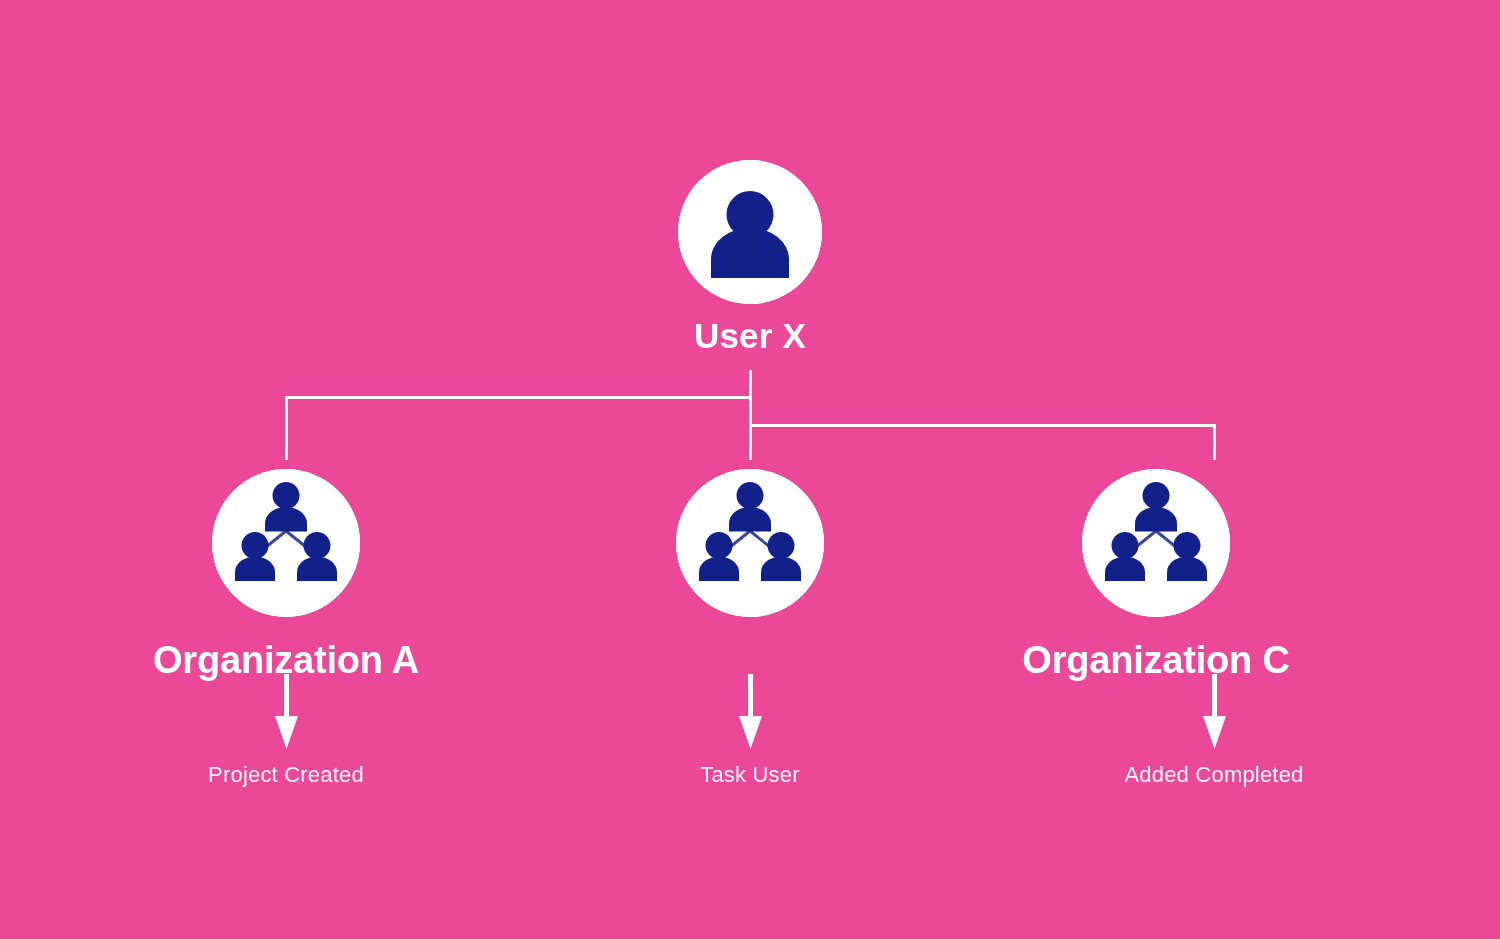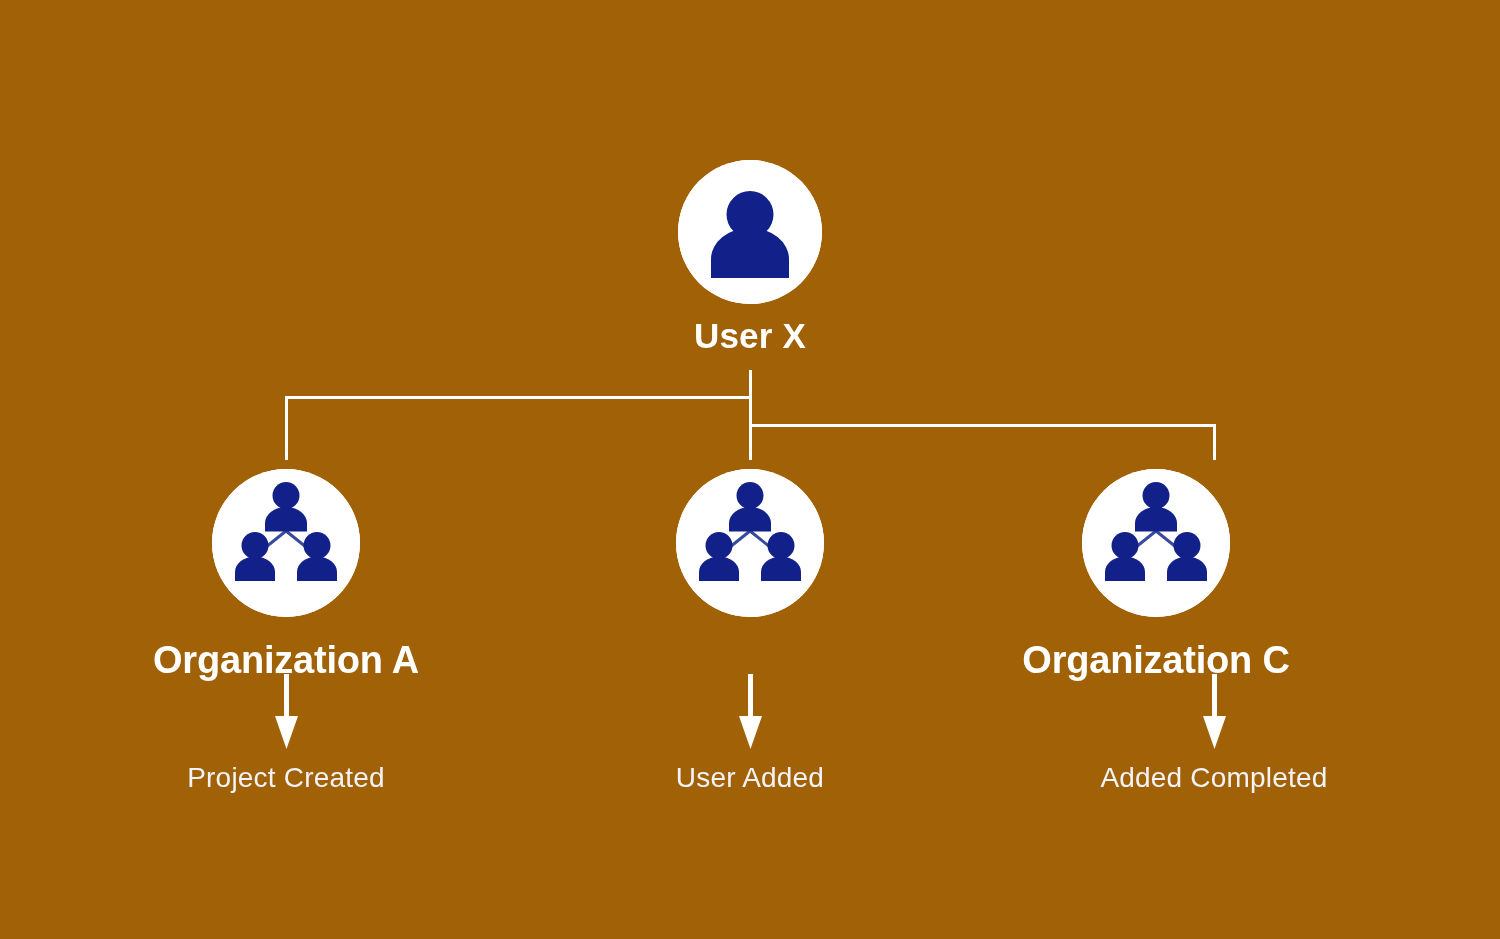--- a/index.html
+++ b/index.html
@@ -85,34 +85,34 @@
     line-height: 1.05;
     white-space: nowrap;
   }
 
   
   .event-label {
     position: absolute;
     width: 400px;
     top: 762px;
     color: #f2f3f8;
-    font-size: 28px;
+    font-size: 22px;
     font-weight: 400;
     letter-spacing: 0.2px;
     text-align: center;
     white-space: nowrap;
   }
   #event-label-0 { left: 86px; }
   #event-label-1 { left: 550px; }
   #event-label-2 { left: 1014px; }
 </style>
 </head>
 <body style="background: rgb(18, 32, 137);">
 
-<div id="diagram-root" style="background: #a16207;">
+<div id="diagram-root" style="background: #ec4899;">
 
   <svg id="connector-layer" viewBox="0 0 1500 939" width="1500" height="939" aria-hidden="true">
     <defs>
       <marker id="arrowheadMarker" markerWidth="10" markerHeight="10" refX="0" refY="5" orient="auto" markerUnits="userSpaceOnUse">
         <path d="M0,0 L0,10 L11,5 z" fill="#ffffff"></path>
       </marker>
     </defs>
 
     <line x1="750.5" y1="370" x2="750.5" y2="460" stroke="#ffffff" stroke-width="3"></line>
 
@@ -189,16 +189,16 @@
         <circle cx="43" cy="76.5" r="13.5" fill="#122089"></circle>
         <path d="M 23 112 L 23 103 A 20 15.5 0 0 1 63 103 L 63 112 Z" fill="#122089"></path>
         <circle cx="105" cy="76.5" r="13.5" fill="#122089"></circle>
         <path d="M 85 112 L 85 103 A 20 15.5 0 0 1 125 103 L 125 112 Z" fill="#122089"></path>
       </svg>
     </div>
     <div class="org-label">Organization C</div>
   </div>
 
   <div class="event-label" id="event-label-0">Project Created</div>
-  <div class="event-label" id="event-label-1">User Added</div>
+  <div class="event-label" id="event-label-1">Task User</div>
   <div class="event-label" id="event-label-2">Added Completed</div>
 
 </div>
 
 </body></html>

